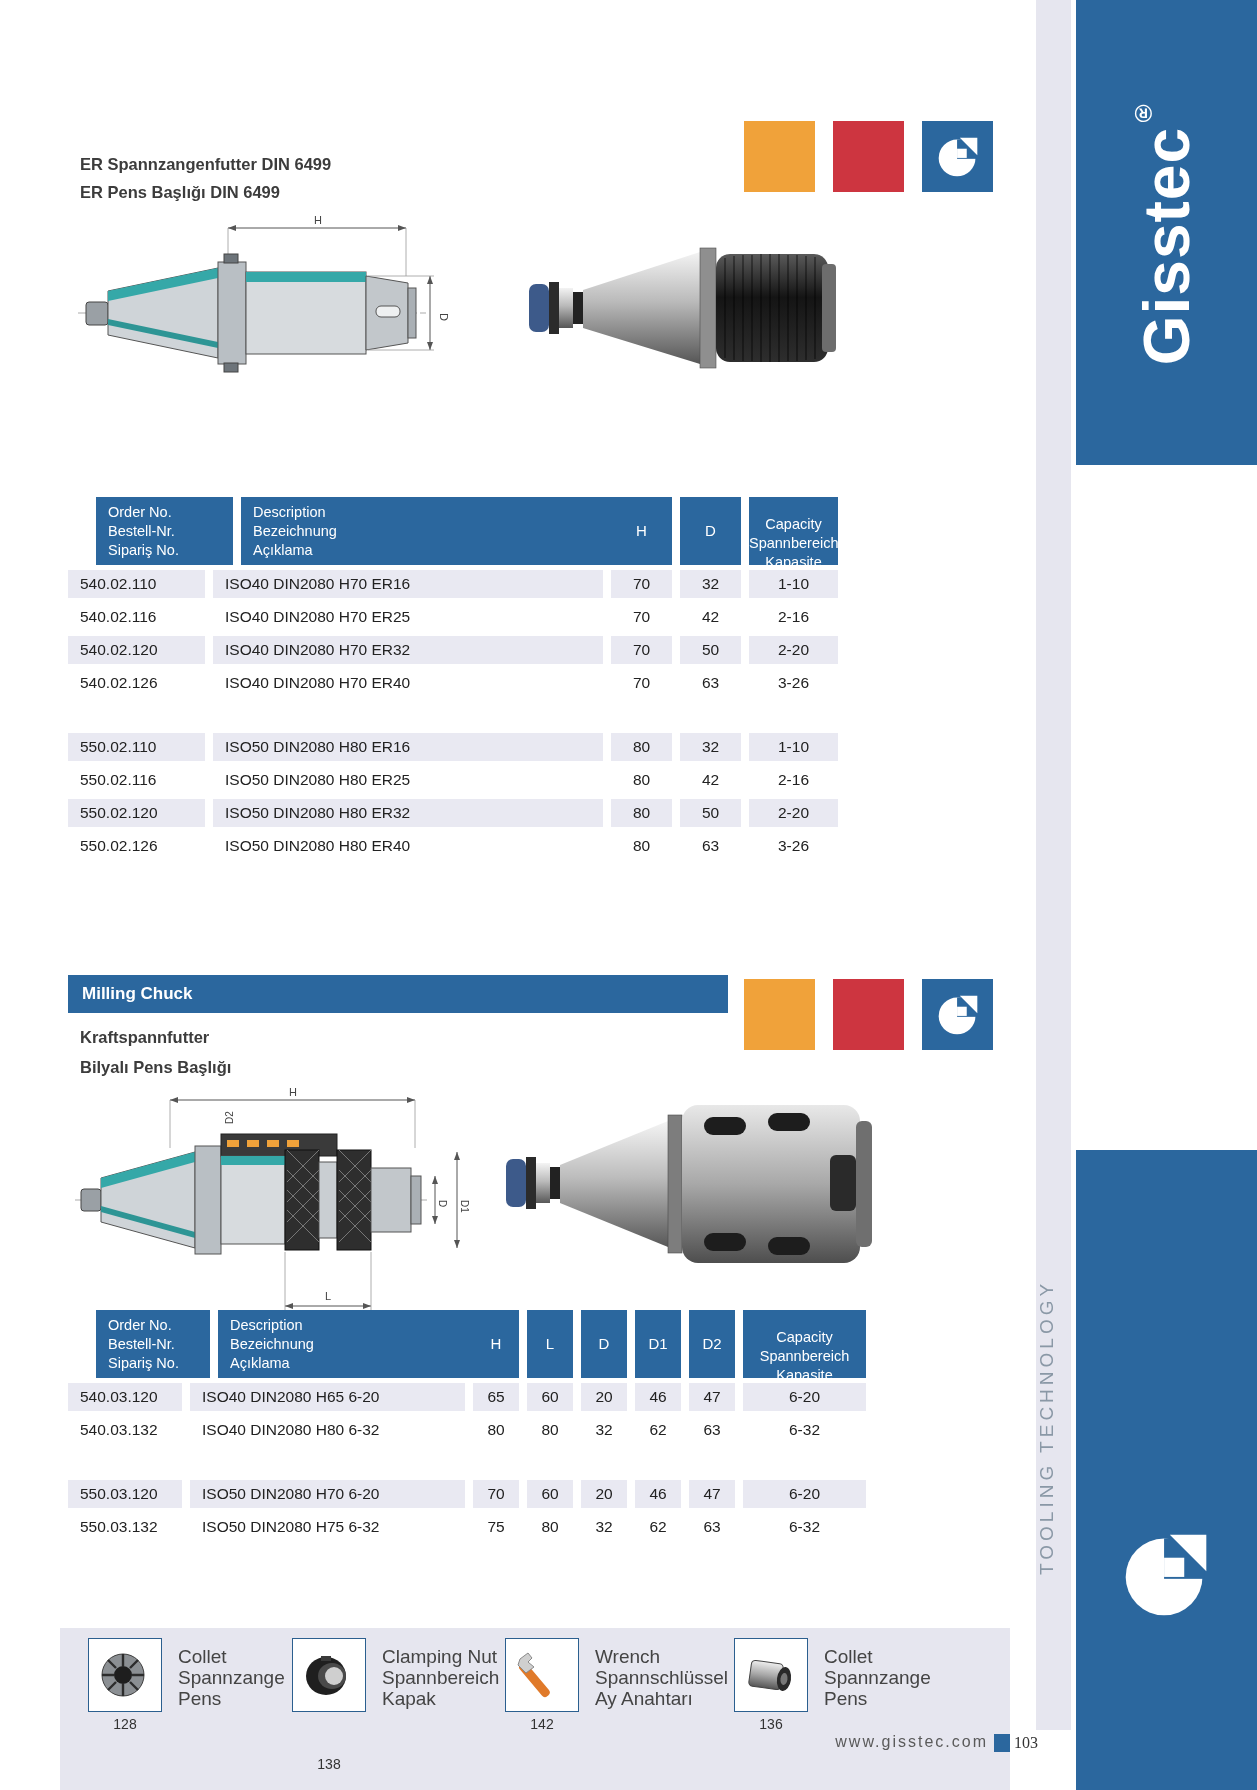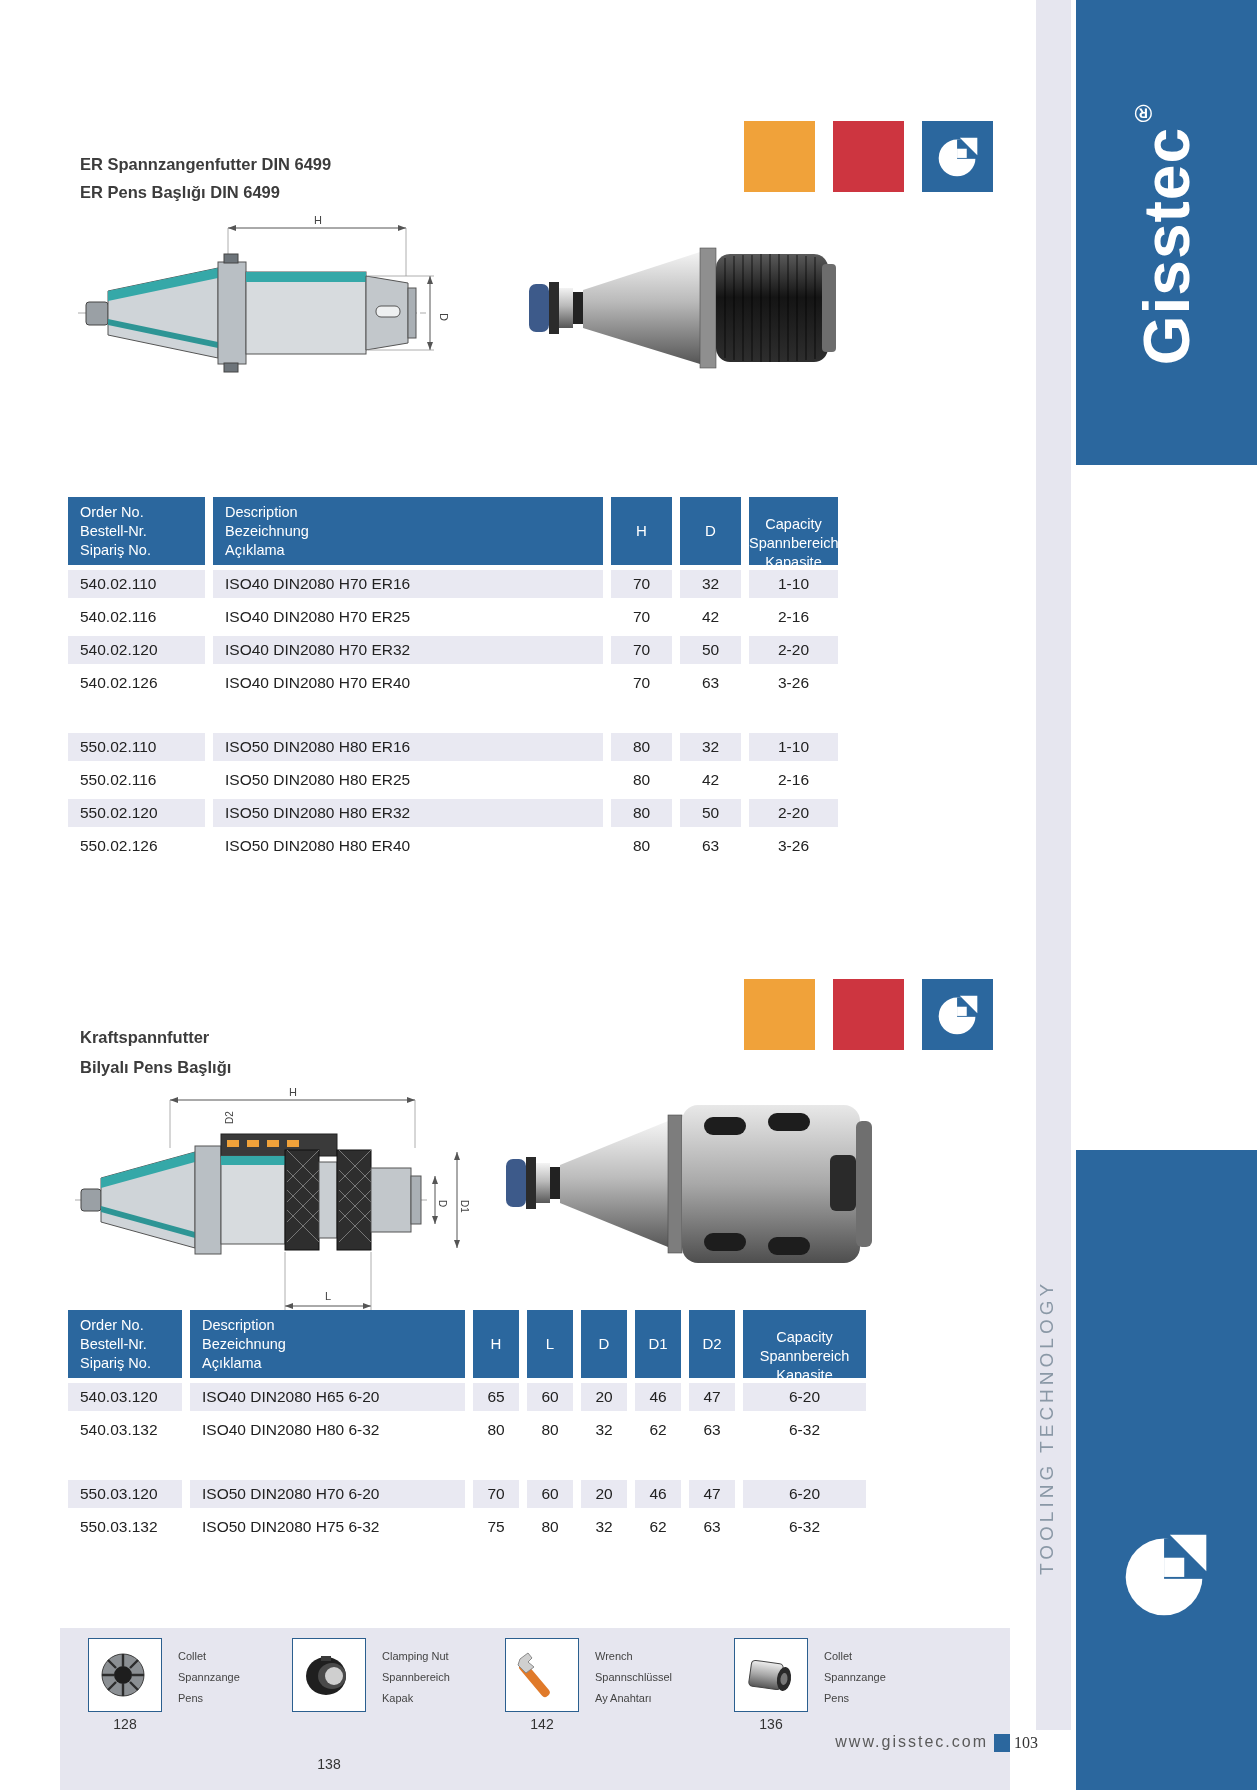--- a/index.html
+++ b/index.html
@@ -19,21 +19,21 @@
   .subtitle{font-size:16.5px;font-weight:bold;color:var(--sub);}
 
   .sq{width:71px;height:71px;}
   .sq-orange{background:var(--orange);}
   .sq-red{background:var(--red);}
   .sq-logo{background:var(--blue);display:flex;align-items:center;justify-content:center;}
 
   
   .thead-cell{position:absolute;background:var(--blue);color:#fff;height:68px;font-size:14.5px;}
   .thead-cell .ln{display:block;line-height:19px;}
-  .thead-left{padding:6px 0 0 12px;text-align:left;}
+  .thead-left{padding:6px 0 0 12px;text-align:left;margin-left:28px;}
   .thead-center{padding-top:18px;text-align:center;}
   .thead-single{text-align:center;line-height:68px;font-size:15px;}
   .cell{position:absolute;height:28px;line-height:28px;font-size:15.5px;color:var(--ink);}
   .cell.txt{padding-left:12px;text-align:left;}
   .cell.num{text-align:center;}
   .row.shaded .cell{background:var(--rowalt);}
 
   
   .t1-o{left:68px;width:137px;} .t1-de{left:213px;width:390px;}
   .t1-h{left:611px;width:61px;} .t1-d{left:680px;width:61px;} .t1-c{left:749px;width:89px;}
@@ -44,21 +44,21 @@
 
   
   .vtext{writing-mode:vertical-rl;transform:rotate(180deg);}
   .brandmark{color:#fff;font-weight:bold;font-size:64px;letter-spacing:1px;}
   .brandreg{font-size:24px;vertical-align:top;}
   .tooling{color:#8a98a6;font-size:19px;letter-spacing:4px;font-weight:400;}
 
   
   .legendbox{width:74px;height:74px;background:#fff;border:1px solid #2b5f8f;
              display:flex;align-items:center;justify-content:center;}
-  .legendlabel{font-size:11px;color:#444;line-height:21px;}
+  .legendlabel{font-size:19px;color:#444;line-height:21px;}
   .legendref{font-size:14px;color:#333;text-align:center;}
 
   .footer-site{font-size:16px;color:#5a5a5a;letter-spacing:2px;text-align:right;}
   .footer-page{font-size:16px;color:#333;}
 
   svg text{font-family:"Liberation Sans", sans-serif;}
 </style>
 </head>
 <body>
 
@@ -219,20 +219,24 @@
     </div>
     <div class="row">
       <div class="cell txt t1-o" style="top:262px">550.02.126</div>
       <div class="cell txt t1-de" style="top:262px">ISO50 DIN2080 H80 ER40</div>
       <div class="cell num t1-h" style="top:262px">80</div>
       <div class="cell num t1-d" style="top:262px">63</div>
       <div class="cell num t1-c" style="top:262px">3-26</div>
     </div>
   </div>
 
+  <div class="abs secbar" style="left:68px;top:975px;width:660px;">
+    <span>Milling Chuck</span>
+    <span></span>
+  </div>
   <div class="abs sq sq-orange" style="left:744px;top:979px;"></div>
   <div class="abs sq sq-red" style="left:833px;top:979px;"></div>
   <div class="abs sq sq-logo" style="left:922px;top:979px;">
     <svg width="46" height="46" viewBox="0 0 100 100">
       <circle cx="48" cy="52" r="40" fill="#fff"></circle>
       <rect x="48" y="12" width="42" height="42" fill="#2b679e"></rect>
       <rect x="48" y="32" width="21" height="20" fill="#fff"></rect>
       <polygon points="54,8 92,8 92,46" fill="#fff"></polygon>
     </svg>
   </div>

